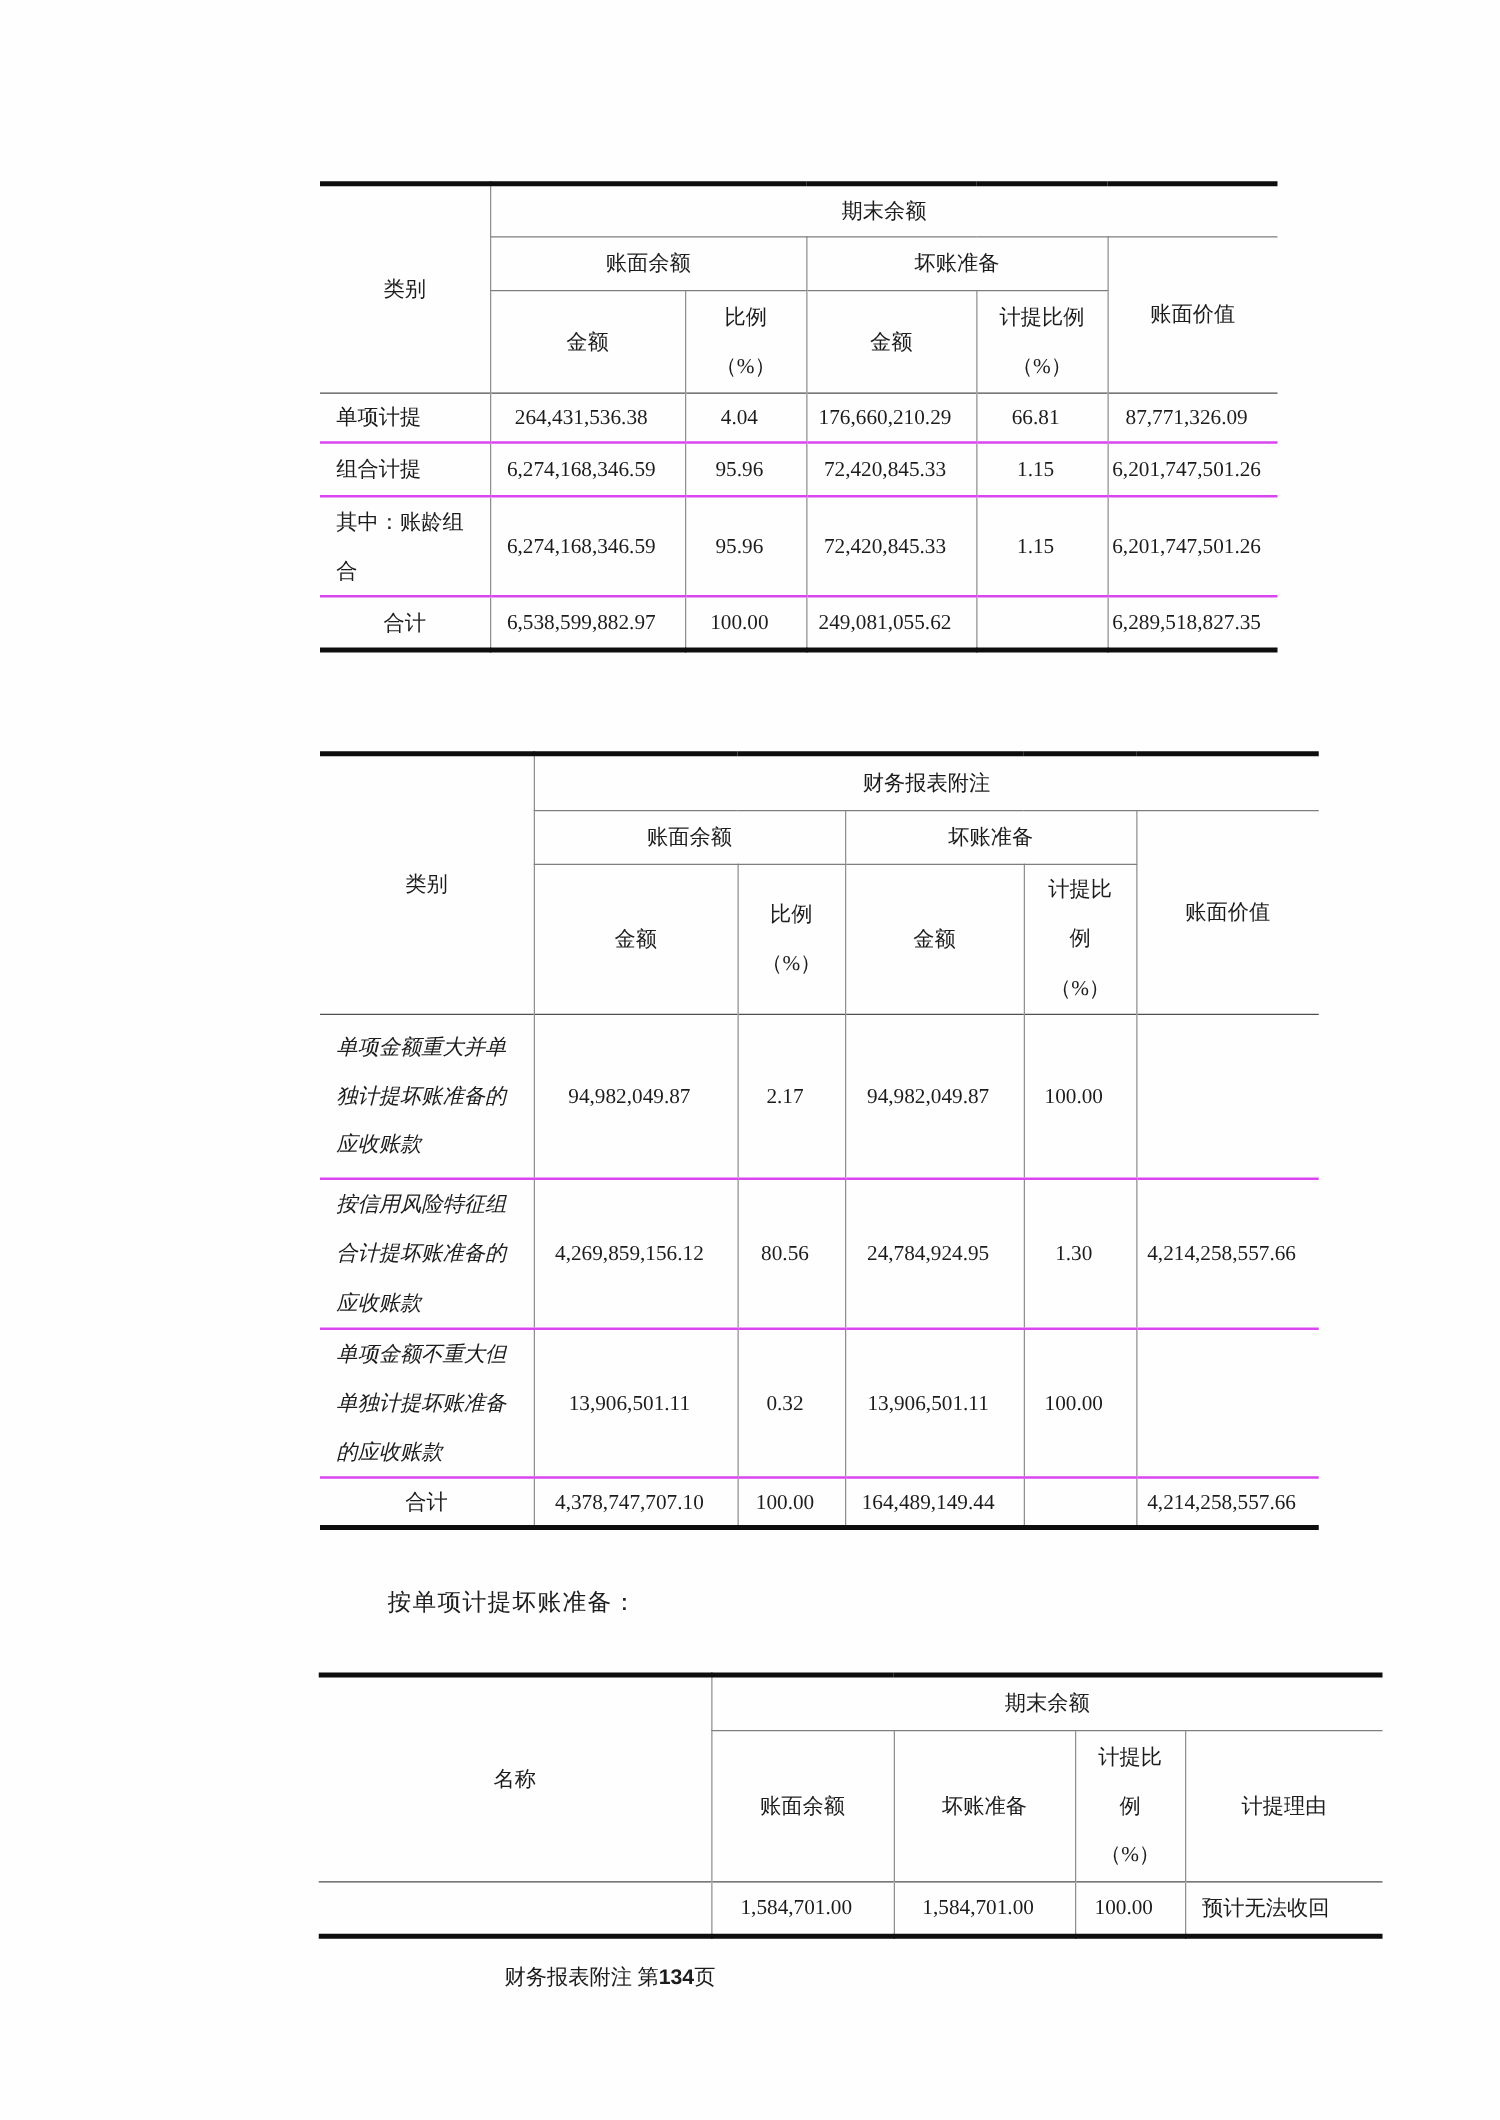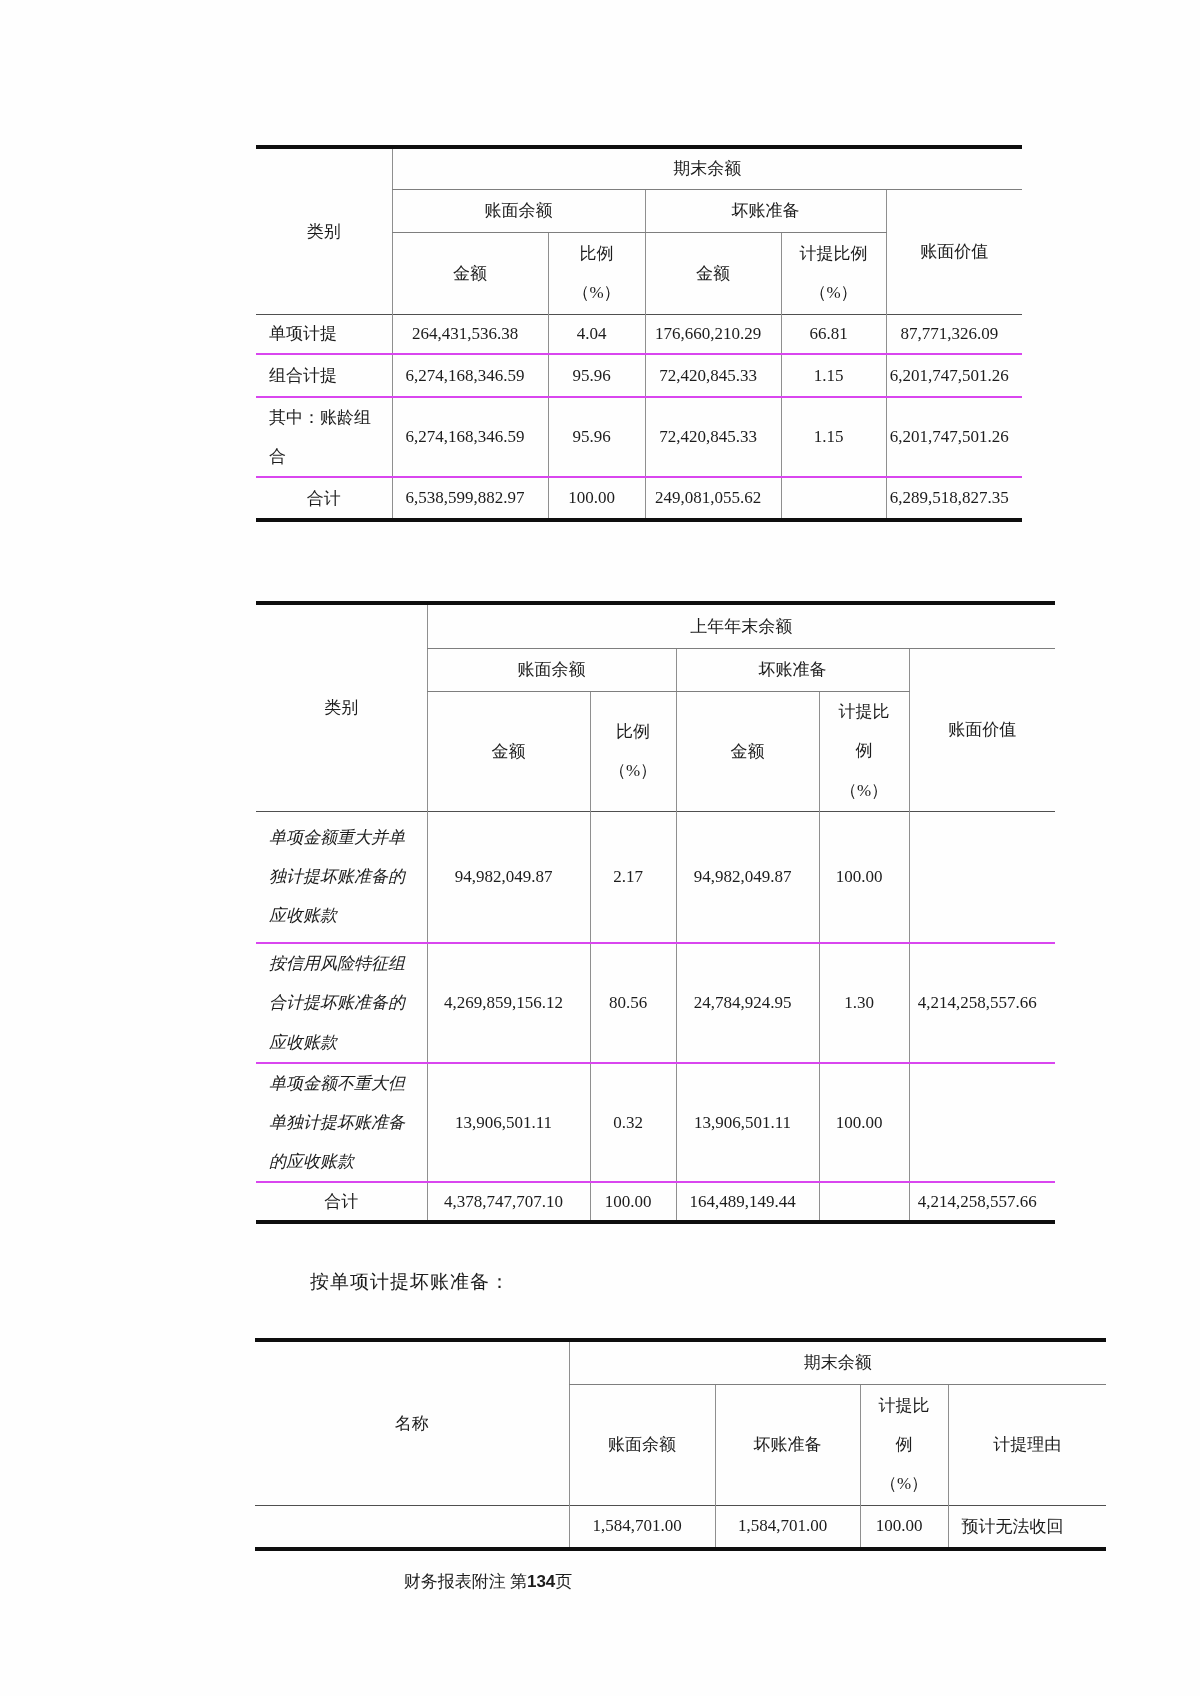--- a/index.html
+++ b/index.html
@@ -105,21 +105,21 @@
       <col style="width:171px">
         <col style="width:163px">
         <col style="width:86px">
       <col style="width:143px">
         <col style="width:90px">
         <col style="width:146px">
     </colgroup>
     <tbody>
         <tr style="height:45px">
       <td class="fc" rowspan="3">类别</td>
-      <td class="hline" colspan="5">上年年末余额</td>
+      <td class="hline" colspan="5">财务报表附注</td>
     </tr>
     <tr style="height:43px">
       <td class="hline" colspan="2">账面余额</td>
       <td class="hline" colspan="2">坏账准备</td>
       <td rowspan="2">账面价值</td>
     </tr>
     <tr style="height:120px">
       <td>金额</td>
       <td class="hdr-lines">
         <span>比例</span>

